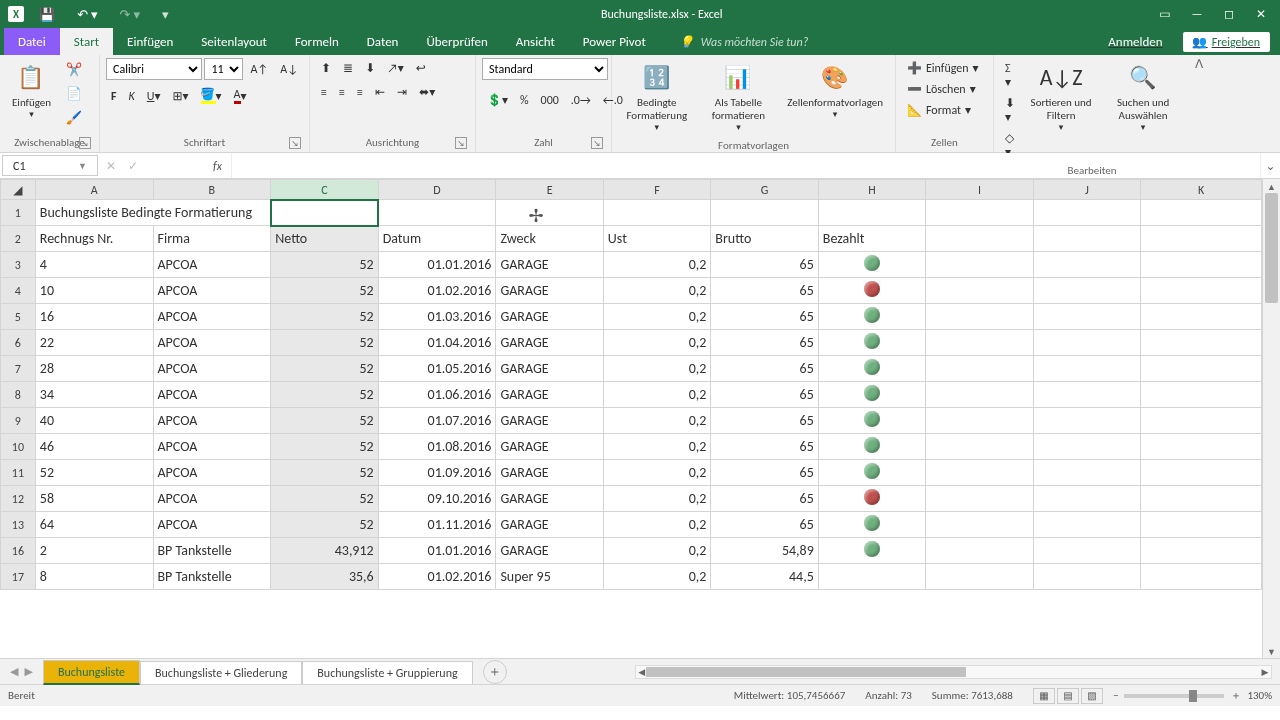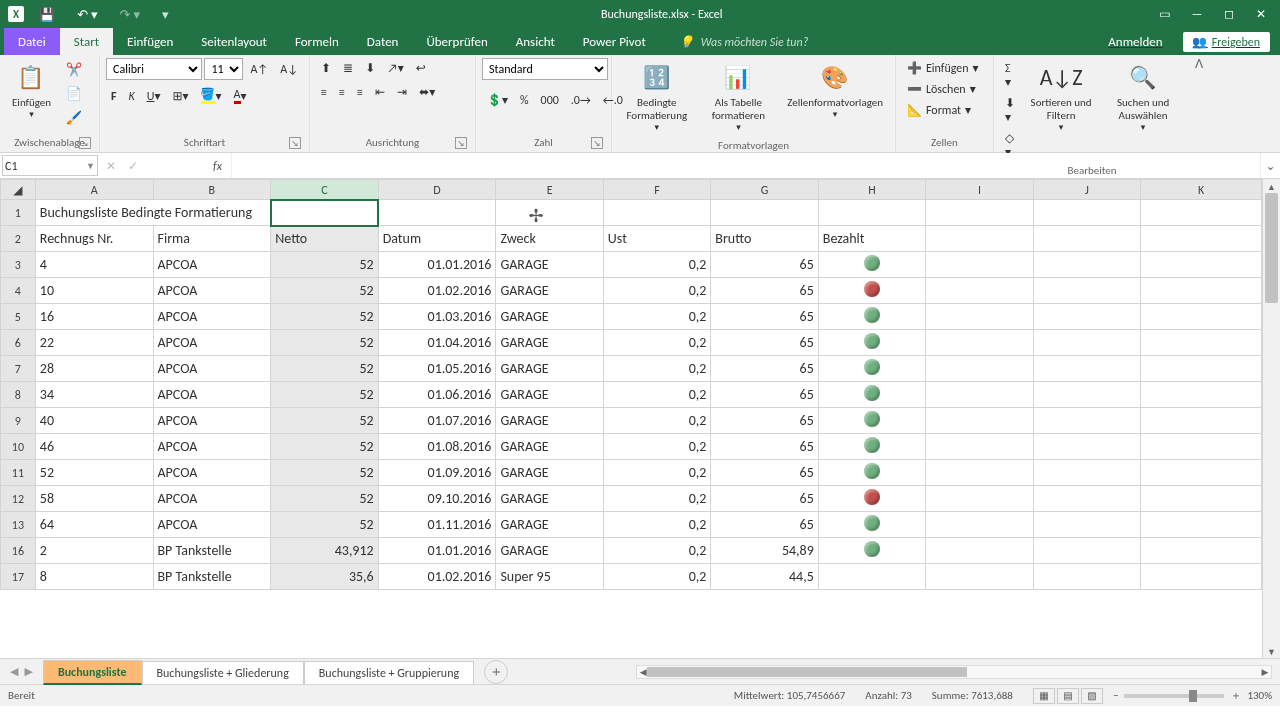--- a/index.html
+++ b/index.html
@@ -34,21 +34,21 @@
 .rbtn { padding: 2px 4px; cursor: pointer; border: 1px solid transparent; display: flex; align-items: center; justify-content: center; }
 .bigbtn { display:flex; flex-direction:column; align-items:center; padding:4px 6px; cursor:pointer; font-size:11px; text-align:center; line-height:1.2;}
 .bigbtn .ic { width: 32px; height: 32px; margin-bottom: 2px; display:flex; align-items:center; justify-content:center; font-size:22px;}
 .col { display: flex; flex-direction: column; gap: 2px; }
 .row3 { display:flex; gap:2px; }
 select.fontsel { height: 22px; border: 1px solid #ababab; background: #fff; font-size: 12px; padding: 0 2px; }
 .icon16 { width:16px; height:16px; display:inline-flex; align-items:center; justify-content:center; font-size:13px; }
 
 
 .fbar { height: 26px; border-bottom: 1px solid #d5d5d5; display: flex; align-items: stretch; background: #fff;}
-.namebox { width: 96px; border: 1px solid #ccc; margin: 2px; padding: 0 2px; display:flex; align-items:center; justify-content:space-between; font-size:12px;}
+.namebox { width: 96px; border: 1px solid #ccc; margin: 2px; padding: 0 10px; display:flex; align-items:center; justify-content:space-between; font-size:12px;}
 .fx { width: 28px; display:flex; align-items:center; justify-content:center; font-style: italic; color:#555; border-right:1px solid #eee; margin-left: 60px;}
 .fcancel, .fok { width: 22px; display:flex; align-items:center; justify-content:center; color:#bbb; }
 .formula-input { flex:1; border:none; outline:none; padding: 0 6px; font-size:12px;}
 .fbar .expand { width:20px; display:flex; align-items:center; justify-content:center; color:#666; border-left:1px solid #eee;}
 
 
 .gridwrap { position: relative; height: 479px; overflow: hidden; display:flex; }
 .grid { flex:1; overflow: hidden; }
 .vscroll { width: 18px; background: #f1f1f1; border-left: 1px solid #d5d5d5; position:relative;}
 .vscroll .thumb { position:absolute; top:14px; left:2px; right:2px; height:110px; background:#c1c1c1; border-radius:2px;}
@@ -68,21 +68,21 @@
 .circle.red { background: #c0504d; }
 td.bez { text-align: center; }
 td.overflow-left { border-right-color: transparent !important; }
 
 .cursor-plus { position:absolute; pointer-events:none; font-size:18px; color:#555;}
 
 
 .sheetbar { height: 26px; background: #f1f1f1; border-top: 1px solid #d5d5d5; display: flex; align-items: center; }
 .sheetnav { display:flex; gap:6px; padding:0 10px; color:#999; font-size:11px;}
 .sheet-tab { padding: 4px 14px; border: 1px solid #ccc; border-bottom: none; background:#fff; font-size:12px; cursor:pointer; position:relative; top:1px; color:#444;}
-.sheet-tab.active { border-bottom: 2px solid #217346; color:#217346; font-weight:bold; background:#fdba74;}
+.sheet-tab.active { border-bottom: 2px solid #217346; color:#217346; font-weight:normal; background:#eab308;}
 .newsheet { width:24px; height:24px; border:1px solid #ccc; border-radius:50%; display:flex; align-items:center; justify-content:center; margin-left:10px; color:#666; font-size:14px; cursor:pointer;}
 .hscroll { flex:1; margin: 0 8px; height:14px; background:#f8f8f8; border:1px solid #ddd; position:relative;}
 .hscroll .thumb { position:absolute; left:10px; top:1px; bottom:1px; width:320px; background:#c1c1c1;}
 .hscroll .arr { position:absolute; top:0; bottom:0; width:14px; display:flex; align-items:center; justify-content:center; font-size:9px; color:#666;}
 .hscroll .arr.l { left:-1px;} .hscroll .arr.r{ right:-1px;}
 
 
 .statusbar { height: 22px; background: #f1f1f1; border-top: 1px solid #d5d5d5; display:flex; align-items:center; font-size:11px; color:#555; padding: 6px 8px;}
 .statusbar .spacer { flex:1;}
 .statusbar .views { display:flex; gap:2px; margin: 0 10px;}

